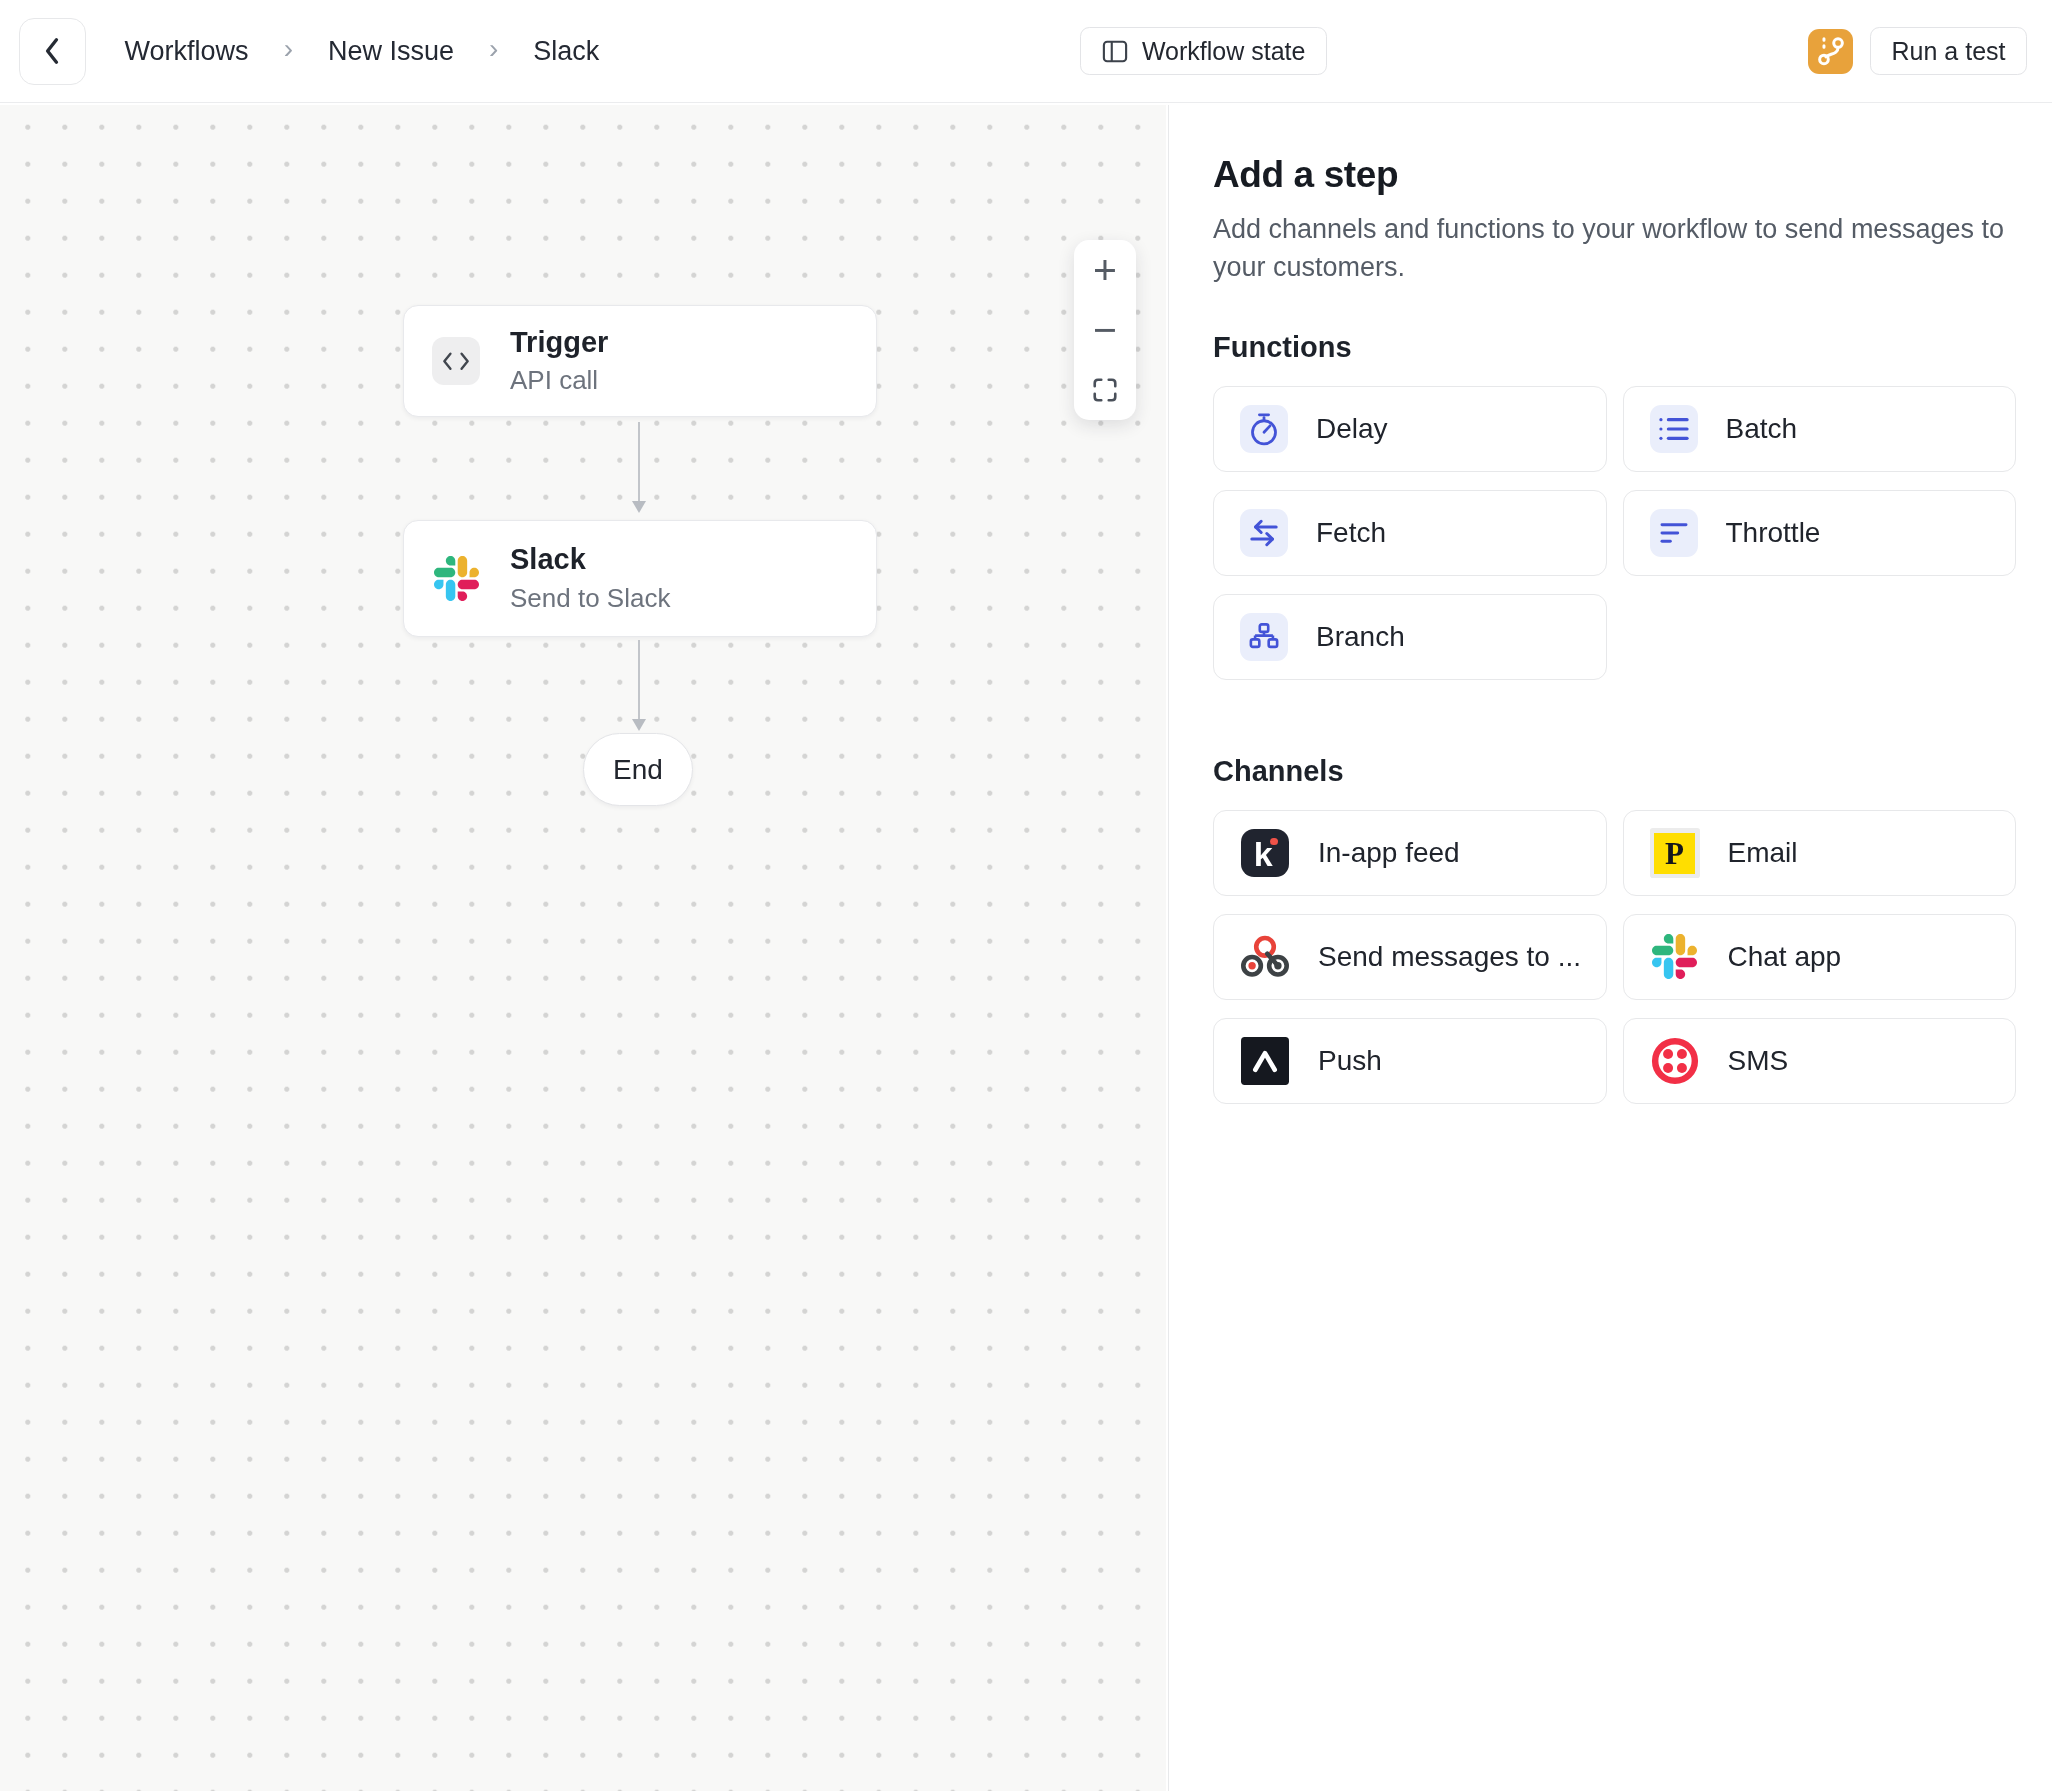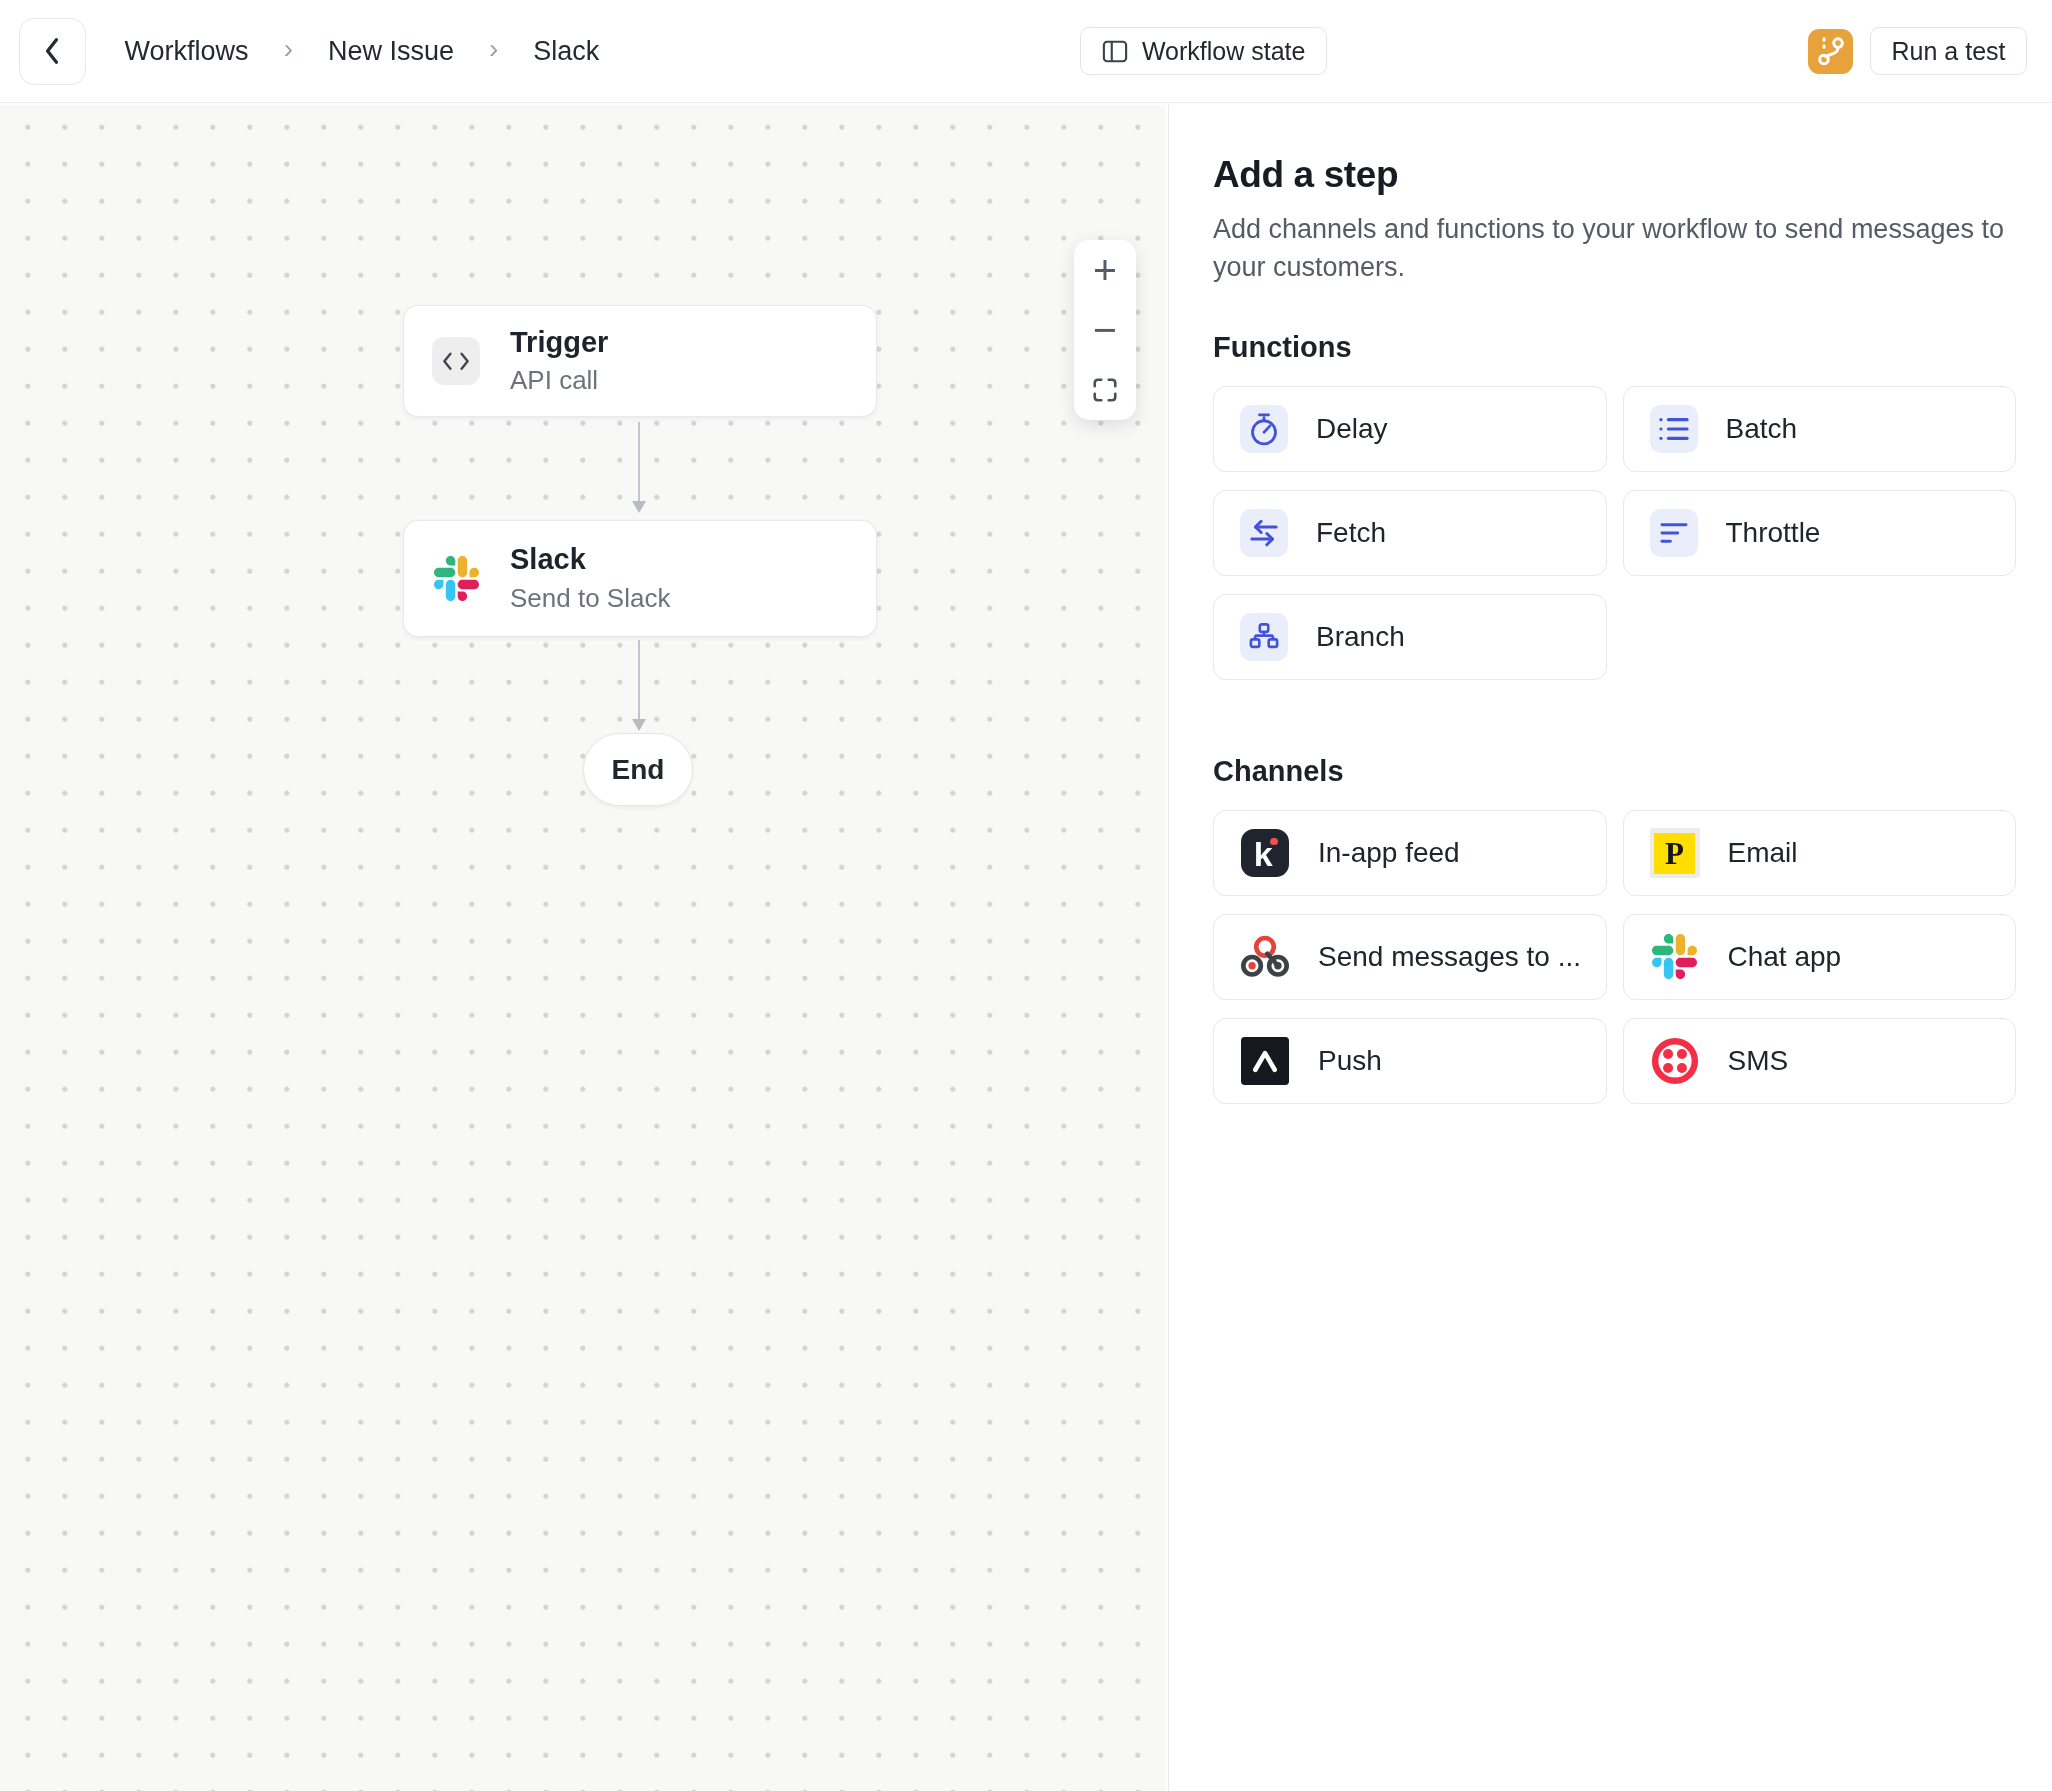--- a/index.html
+++ b/index.html
@@ -59,21 +59,21 @@
   .edge-1{left:638px;top:317px;height:80px;}
   .edge-2{left:638px;top:535px;height:80px;}
   .edge::after{
     content:"";position:absolute;left:-6.5px;bottom:-11.2px;
     border-left:7.5px solid transparent;border-right:7.5px solid transparent;border-top:12px solid #b8bcc2;
   }
   .end-node{
     position:absolute;left:583px;top:628px;width:110px;height:73px;background:#fff;
     border:1.9px solid #e4e5e8;border-radius:37px;box-shadow:0 1.9px 4.7px rgba(25,28,40,0.05);
     display:flex;align-items:center;justify-content:center;
-    font-size:28px;font-weight:700;color:#22262e;box-sizing:border-box;cursor:pointer;
+    font-size:28px;font-weight:400;color:#22262e;box-sizing:border-box;cursor:pointer;
   }
   .zoom-controls{
     position:absolute;left:1074px;top:135px;width:62px;border-radius:15px;background:#fff;
     box-shadow:0 5.6px 17px rgba(30,34,50,0.12);display:flex;flex-direction:column;overflow:hidden;
   }
   .zoom-btn{height:60px;display:flex;align-items:center;justify-content:center;cursor:pointer;
     font-size:41px;font-weight:300;color:#555b64;line-height:1;}
   
   .panel{
     position:absolute;top:105px;left:1168px;width:885px;height:1686px;background:#fff;

